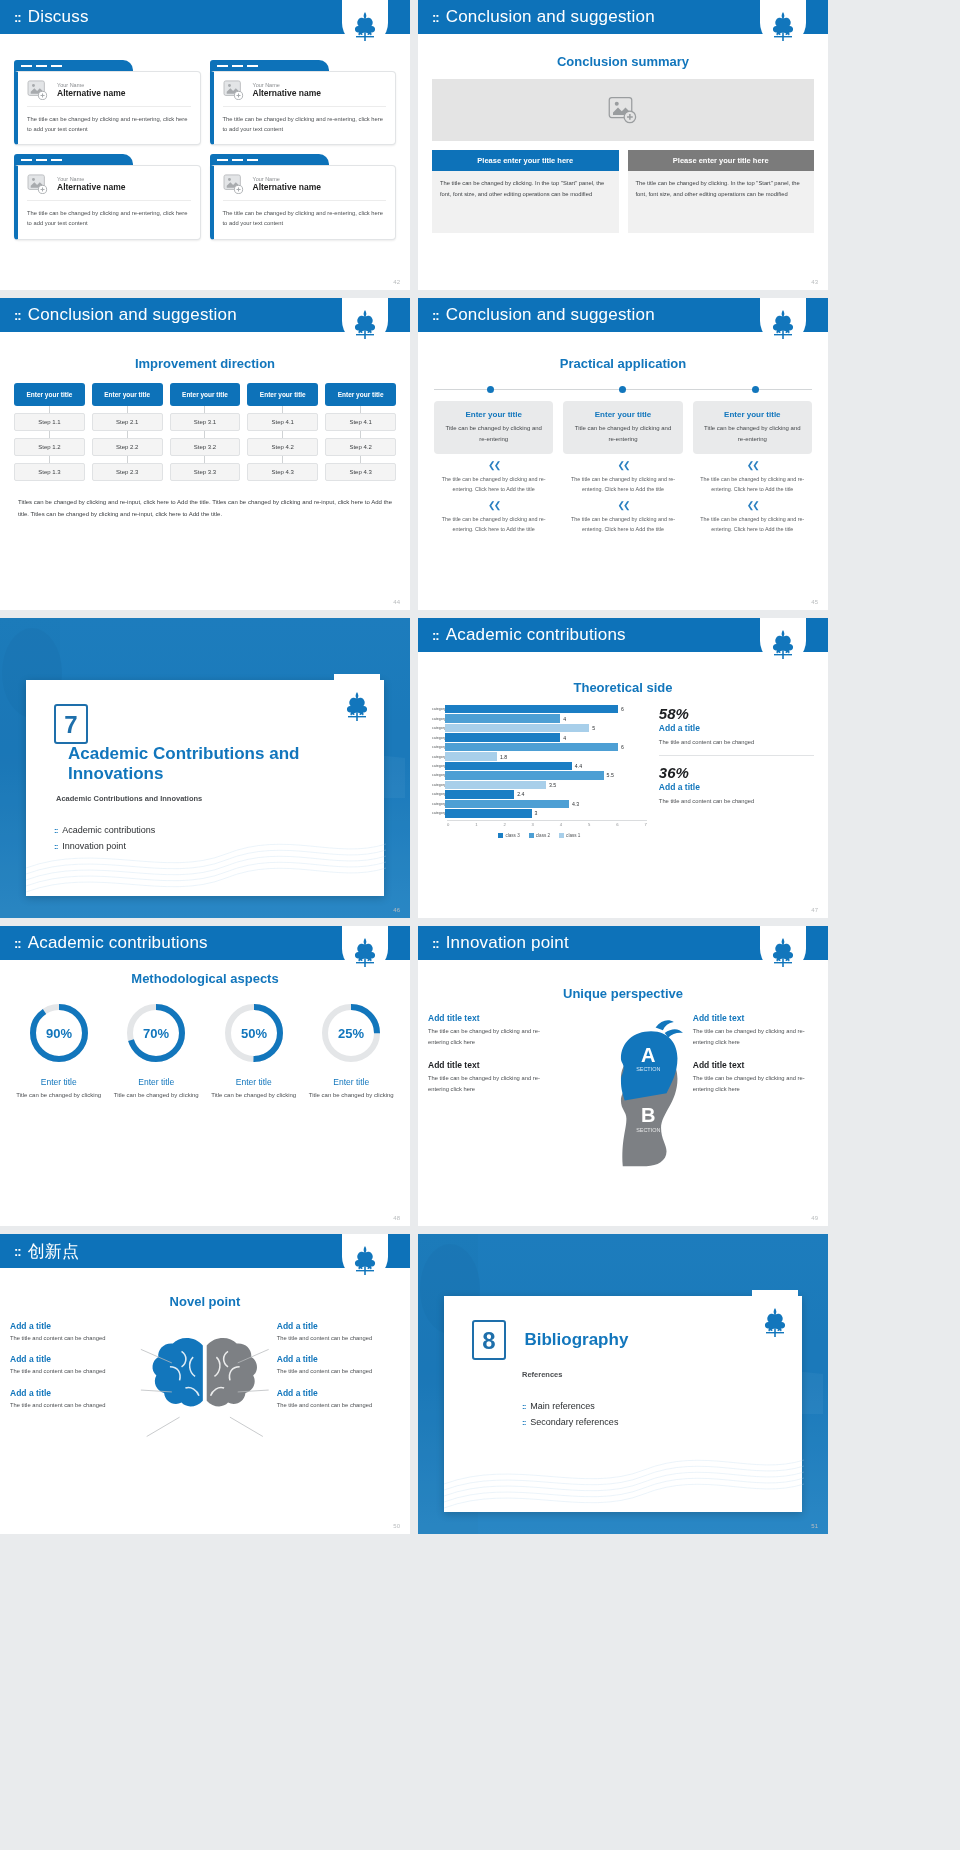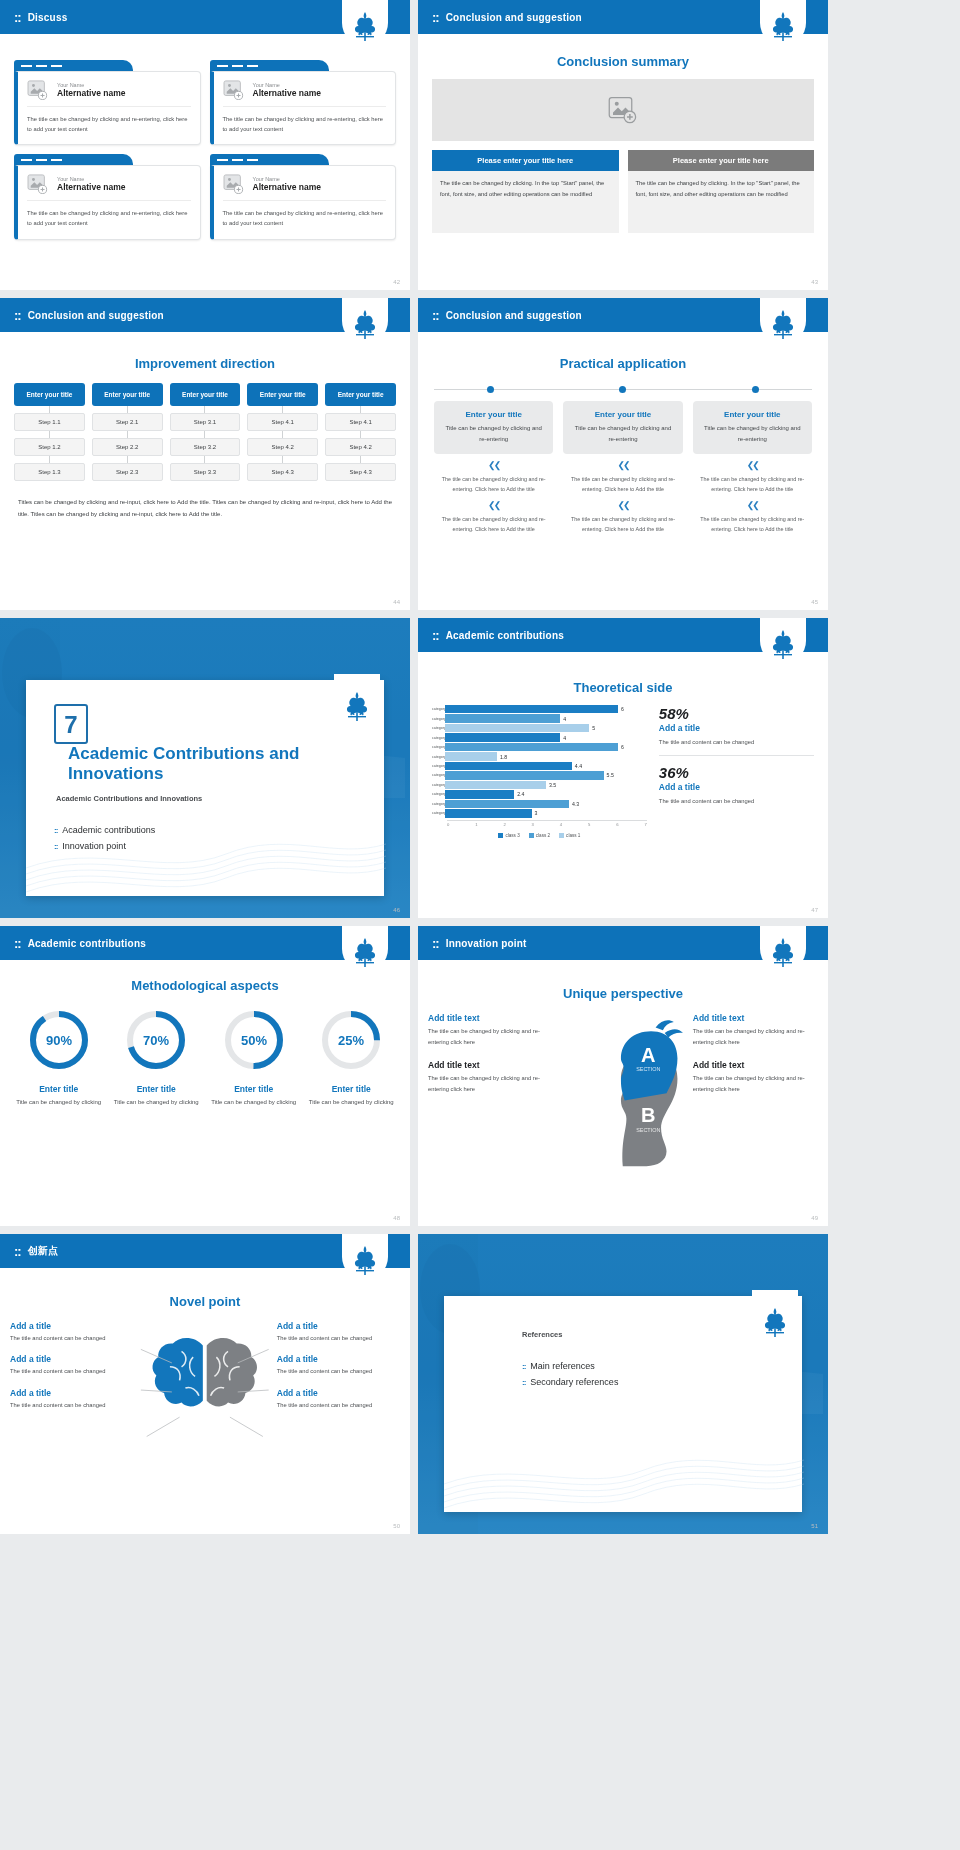--- a/index.html
+++ b/index.html
@@ -11,21 +11,21 @@
   }
   .grid { display:grid; grid-template-columns:410px 410px; grid-auto-rows:auto;
           column-gap:8px; row-gap:8px; padding:0 0 0 0; }
   .slide { background:#ffffff; position:relative; overflow:hidden; }
   .s-h { height:290px; } .s-m { height:312px; } .s-t { height:300px; }
 
   
   .tbar { background:#0d72b9; height:34px; display:flex; align-items:center;
           padding-left:14px; }
   .tbar .dots { color:#fff; font-size:13px; letter-spacing:-1px; margin-right:7px; font-weight:bold;}
-  .tbar .ttl { color:#fff; font-size:10px; font-weight:bold; letter-spacing:.2px; }
+  .tbar .ttl { color:#fff; font-size:17px; font-weight:normal; letter-spacing:.2px; }
 
   
   .logo { position:absolute; right:22px; top:-6px; width:46px; height:52px;
           background:#fff; border-radius:0 0 23px 23px; display:flex;
           align-items:flex-end; justify-content:center; z-index:5;}
   .logo svg { margin-bottom:4px; }
 
   .sec-title { text-align:center; color:#1276bc; font-weight:bold; font-size:13px; margin-top:20px;}
   .pnum { position:absolute; right:10px; bottom:5px; font-size:6px; color:#b9bcbe; }
 
@@ -105,21 +105,21 @@
   .legend span i { display:inline-block; width:5px; height:5px; margin-right:2px; vertical-align:-1px;}
   .stat { padding-left:4px; }
   .stat .big { font-size:15px; font-weight:bold; color:#1d1f22;font-style:italic; }
   .stat .st { font-size:8.5px; font-weight:bold; color:#1276bc; margin-top:1px;}
   .stat .sd { font-size:5.8px; color:#4c4f52; line-height:1.8; margin-top:4px;}
   .stat hr { border:none; border-top:1px solid #e1e3e5; margin:8px 0; }
 
   
   .donuts { display:grid; grid-template-columns:repeat(4,1fr); gap:4px; margin:14px 12px 0 12px; }
   .dn { text-align:center; }
-  .dn .t { font-size:8.5px; font-weight:bold; color:#1276bc; margin-top:7px; }
+  .dn .t { font-size:8.5px; font-weight:normal; color:#1276bc; margin-top:7px; }
   .dn .d { font-size:6px; color:#4c4f52; line-height:1.75; margin-top:3px; }
 
   
   .head-cols { display:grid; grid-template-columns:1fr 1.05fr 1fr; gap:4px; margin:12px 10px 0 10px; align-items:start;}
   .hc { }
   .hblk { margin-bottom:13px; }
   .hblk .t { font-size:8.5px; font-weight:bold; color:#1276bc; }
   .hblk .t.dark { color:#1d1f22; }
   .hblk .d { font-size:5.8px; color:#4c4f52; line-height:1.85; margin-top:3px; }
   .tc { text-align:center; }
@@ -624,21 +624,21 @@
       <span class="ttl">Academic contributions</span>
     </div>
     <div class="logo">
       <svg width="30" height="32" viewBox="0 0 30 32">
           <g fill="#1276bc">
         <path d="M15 2c-1.6 2.4-1.8 4.6-.6 6.6-2-1.2-4.4-1-6 .8-1.8 2-1.4 5 .4 6.8-1.8-.4-3.4.6-3.8 2.4-.4 2 .8 3.8 2.8 4 .4 0 .8 0 1.2-.2-.8 1-.8 2.4.2 3.2l1-1.4c.6.8 1.6 1 2.4.6l-.8-1.6c1 .2 2-.2 2.4-1.2V31h1.6V22c.4 1 1.4 1.4 2.4 1.2l-.8 1.6c.8.4 1.8.2 2.4-.6l1 1.4c1-.8 1-2.2.2-3.2.4.2.8.2 1.2.2 2-.2 3.2-2 2.8-4-.4-1.8-2-2.8-3.8-2.4 1.8-1.8 2.2-4.8.4-6.8-1.6-1.8-4-2-6-.8 1.2-2 1-4.2-.6-6.6z"></path>
         <path d="M6 26h18v1.4H6z"></path>
           </g>
         </svg>
     </div>
-    <div class="sec-title" style="margin-top:18px">Methodological aspects</div>
+    <div class="sec-title" style="margin-top:11px">Methodological aspects</div>
     <div class="donuts" id="donut-host">
         <div class="dn"><svg width="66" height="66" viewBox="0 0 66 66">
             <circle cx="33" cy="33" r="26" fill="none" stroke="#e4e6e8" stroke-width="6"></circle>
             <circle cx="33" cy="33" r="26" fill="none" stroke="#1276bc" stroke-width="6" stroke-linecap="butt" stroke-dasharray="147.0 163.4" transform="rotate(-90 33 33)"></circle>
             <text x="33" y="38" text-anchor="middle" font-family="Liberation Sans, sans-serif" font-size="13" font-weight="bold" fill="#1276bc">90%</text>
           </svg><div class="t">Enter title</div><div class="d">Title can be changed by clicking</div></div>
         <div class="dn"><svg width="66" height="66" viewBox="0 0 66 66">
             <circle cx="33" cy="33" r="26" fill="none" stroke="#e4e6e8" stroke-width="6"></circle>
             <circle cx="33" cy="33" r="26" fill="none" stroke="#1276bc" stroke-width="6" stroke-linecap="butt" stroke-dasharray="114.4 163.4" transform="rotate(-90 33 33)"></circle>
             <text x="33" y="38" text-anchor="middle" font-family="Liberation Sans, sans-serif" font-size="13" font-weight="bold" fill="#1276bc">70%</text>
@@ -786,20 +786,24 @@
       <div class="dcard">
         <svg class="wave" viewBox="0 0 360 62" preserveAspectRatio="none">
           <g stroke="#b9d6ec" fill="none" stroke-width=".5">
             <path d="M0 46C70 20 140 56 200 32s110 6 160-10"></path>
             <path d="M0 52C70 26 140 62 200 38s110 6 160-10"></path>
             <path d="M0 58C70 32 140 68 200 44s110 6 160-10"></path>
             <path d="M0 40C70 14 140 50 200 26s110 6 160-10"></path>
             <path d="M0 34C70 8 140 44 200 20s110 6 160-10"></path>
           </g>
         </svg>
+        <div>
+          <span class="dnum">8</span>
+          <span class="dtitle">Bibliography</span>
+        </div>
         <div class="dsub" style="margin-left:50px">References</div>
         <div class="dbul" style="margin-left:50px">
           <div><b>::</b><span>Main references</span></div>
           <div><b>::</b><span>Secondary references</span></div>
         </div>
       </div>
       <div class="logo" style="right:30px;top:56px;">
         <svg width="30" height="32" viewBox="0 0 30 32">
             <g fill="#1276bc">
           <path d="M15 2c-1.6 2.4-1.8 4.6-.6 6.6-2-1.2-4.4-1-6 .8-1.8 2-1.4 5 .4 6.8-1.8-.4-3.4.6-3.8 2.4-.4 2 .8 3.8 2.8 4 .4 0 .8 0 1.2-.2-.8 1-.8 2.4.2 3.2l1-1.4c.6.8 1.6 1 2.4.6l-.8-1.6c1 .2 2-.2 2.4-1.2V31h1.6V22c.4 1 1.4 1.4 2.4 1.2l-.8 1.6c.8.4 1.8.2 2.4-.6l1 1.4c1-.8 1-2.2.2-3.2.4.2.8.2 1.2.2 2-.2 3.2-2 2.8-4-.4-1.8-2-2.8-3.8-2.4 1.8-1.8 2.2-4.8.4-6.8-1.6-1.8-4-2-6-.8 1.2-2 1-4.2-.6-6.6z"></path>

